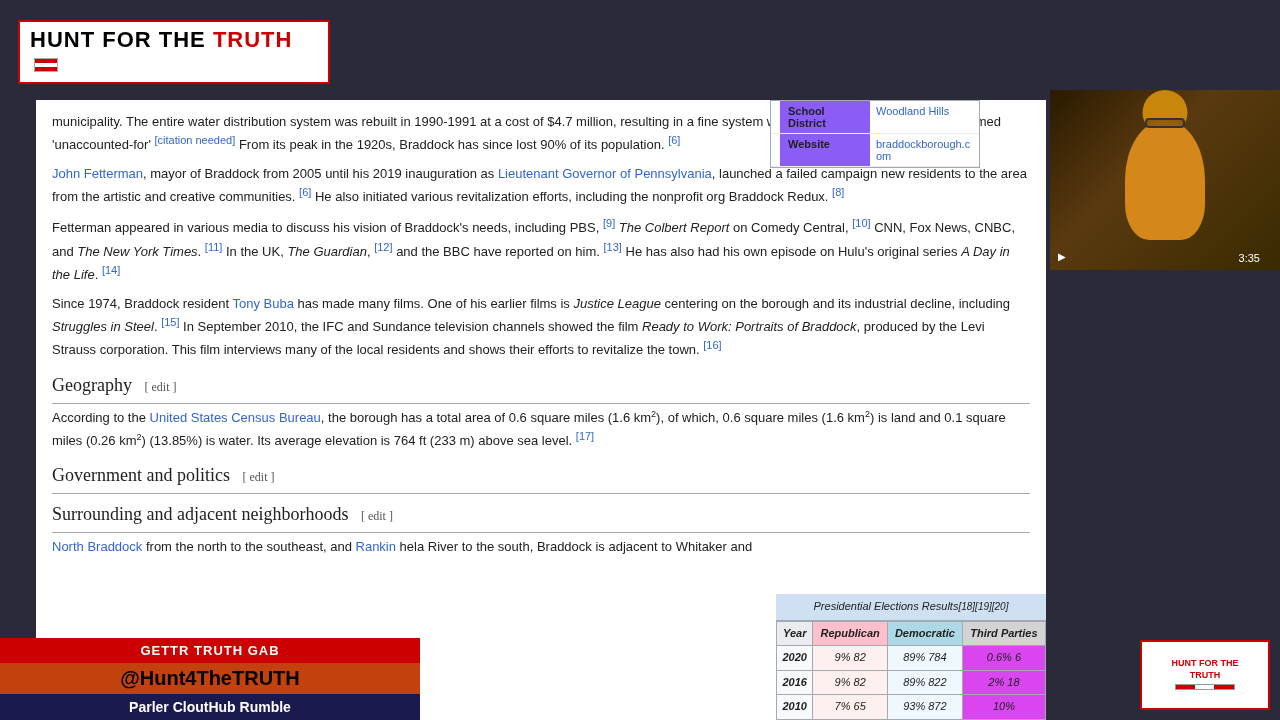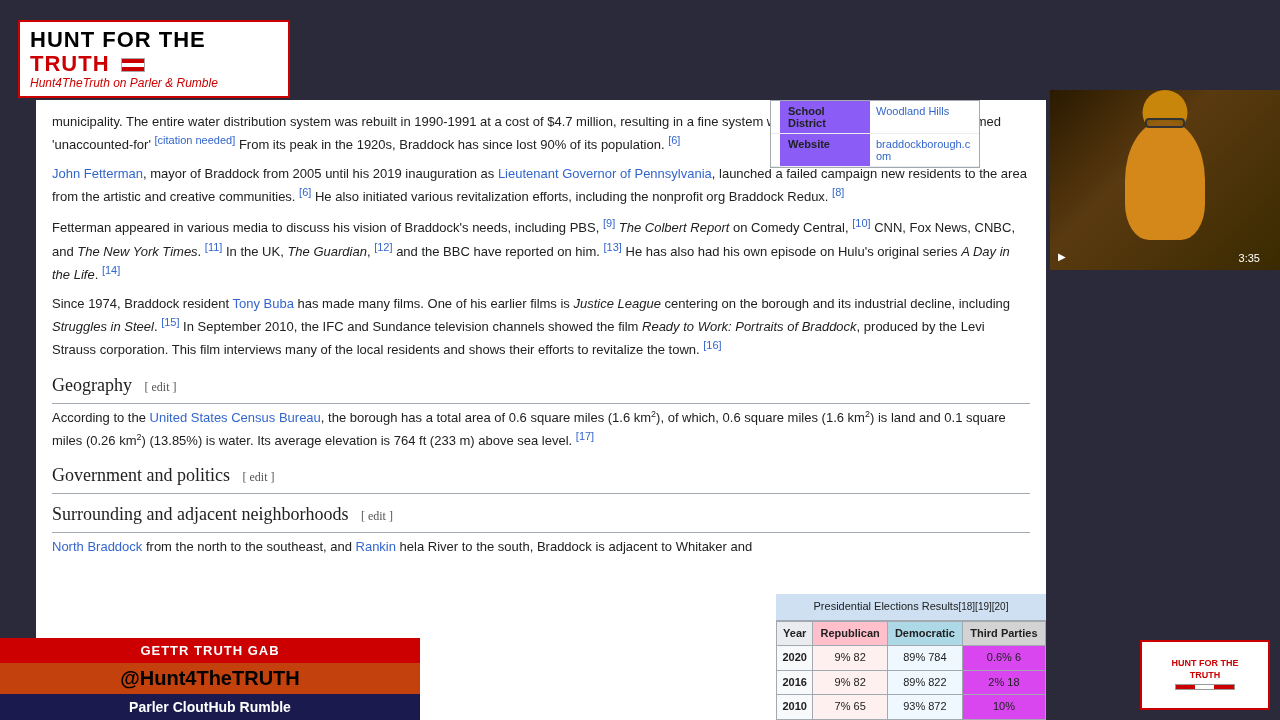--- a/index.html
+++ b/index.html
@@ -139,21 +139,21 @@
 
     
     .top-logo {
       position: absolute;
       top: 20px;
       left: 18px;
       z-index: 20;
       background: #fff;
       padding: 6px 10px;
       border: 2px solid #c00;
-      width: 272px;
+      width: 312px;
     }
 
     .logo-title {
       font-size: 22px;
       font-weight: 900;
       color: #1a1a1a;
       letter-spacing: 1px;
       line-height: 1.1;
     }
 
@@ -302,21 +302,20 @@
 </head>
 <body>
 
 <div class="bg-overlay"></div>
 
 <div class="top-logo">
   <div class="logo-title">
     <span class="hunt">HUNT FOR THE </span><span class="truth">TRUTH</span>
     <span class="logo-flag"></span>
   </div>
-  <div class="logo-subtitle">Hunt4TheTruth on Parler &amp; Rumble</div>
 </div>
 
 <div class="wiki-content">
   <p>
     municipality. The entire water distribution system was rebuilt in 1990-1991 at a cost of $4.7 million,
     resulting in a fine system where only 5% of piped water is deemed 'unaccounted-for'
     <span class="citation">[citation needed]</span>
     From its peak in the 1920s, Braddock has since lost 90% of its population. <sup class="citation">[6]</sup>
   </p>
 
@@ -355,21 +354,21 @@
 
   <h2 style="margin-top:6px;">
     <span>Surrounding and adjacent neighborhoods</span>
     <span class="edit-link">[ edit ]</span>
   </h2>
 
   <p>
     <a>North Braddock</a> from the north to the southeast, and <a>Rankin</a> hela River to the south, Braddock is adjacent to Whitaker and
   </p>
 
-  <div style="position:absolute; bottom:0; right:0; width:270px;">
+  <div style="position:absolute; bottom:0; right:0; width:270px;font-style:italic;">
     <div class="elections-header">
       <span>Presidential Elections Results</span><span style="font-size:10px;">[18][19][20]</span>
     </div>
     <table class="elections-table">
       <thead>
         <tr>
           <th class="th-year">Year</th>
           <th class="th-republican">Republican</th>
           <th class="th-democratic">Democratic</th>
           <th class="th-third">Third Parties</th>

